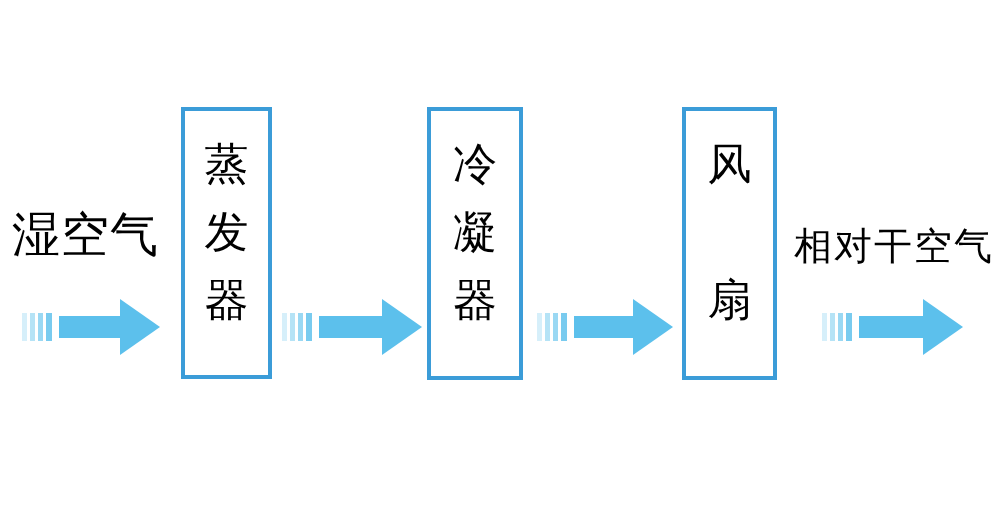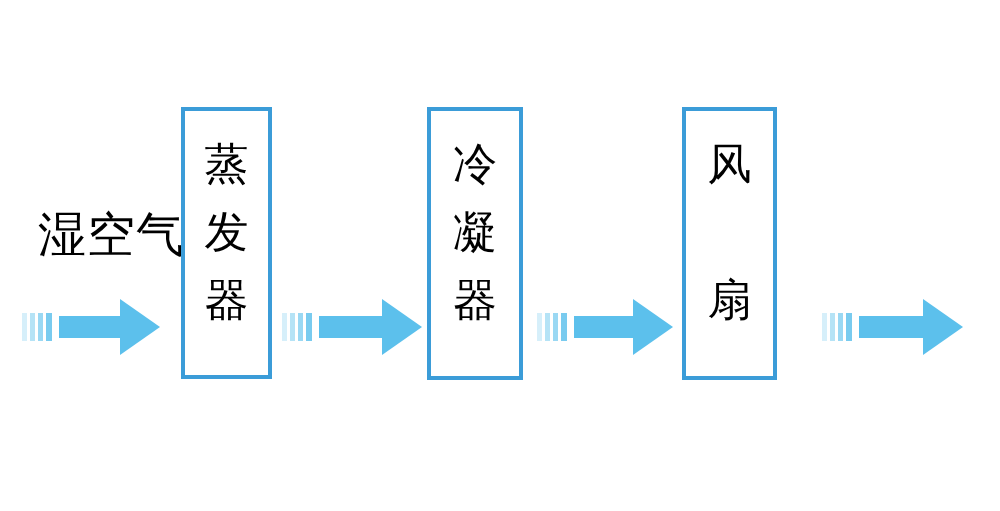--- a/index.html
+++ b/index.html
@@ -20,21 +20,21 @@
     background: var(--bg);
     overflow: hidden;
   }
   .air-label {
     position: absolute;
     color: var(--text);
     white-space: nowrap;
     line-height: 1;
     letter-spacing: 1px;
   }
-  .air-label.input  { left: 12px;  top: 211px; font-size: 48px; margin-left: 26px; }
+  .air-label.input  { left: 12px;  top: 211px; font-size: 48px; }
   .air-label.output { left: 794px; top: 227px; font-size: 38px; letter-spacing: 2px; }
 
   .box {
     position: absolute;
     top: 107px;
     box-sizing: border-box;
     background: var(--bg);
     border: 4px solid var(--box-border);
     display: flex;
     flex-direction: column;
@@ -141,14 +141,15 @@
 
   <div class="arrow a4">
     <span class="dash d1"></span>
     <span class="dash d2"></span>
     <span class="dash d3"></span>
     <span class="dash d4"></span>
     <span class="shaft"></span>
     <span class="head"></span>
   </div>
 
+  <div class="air-label output">相对干空气</div>
 
 </div>
 
 </body></html>

